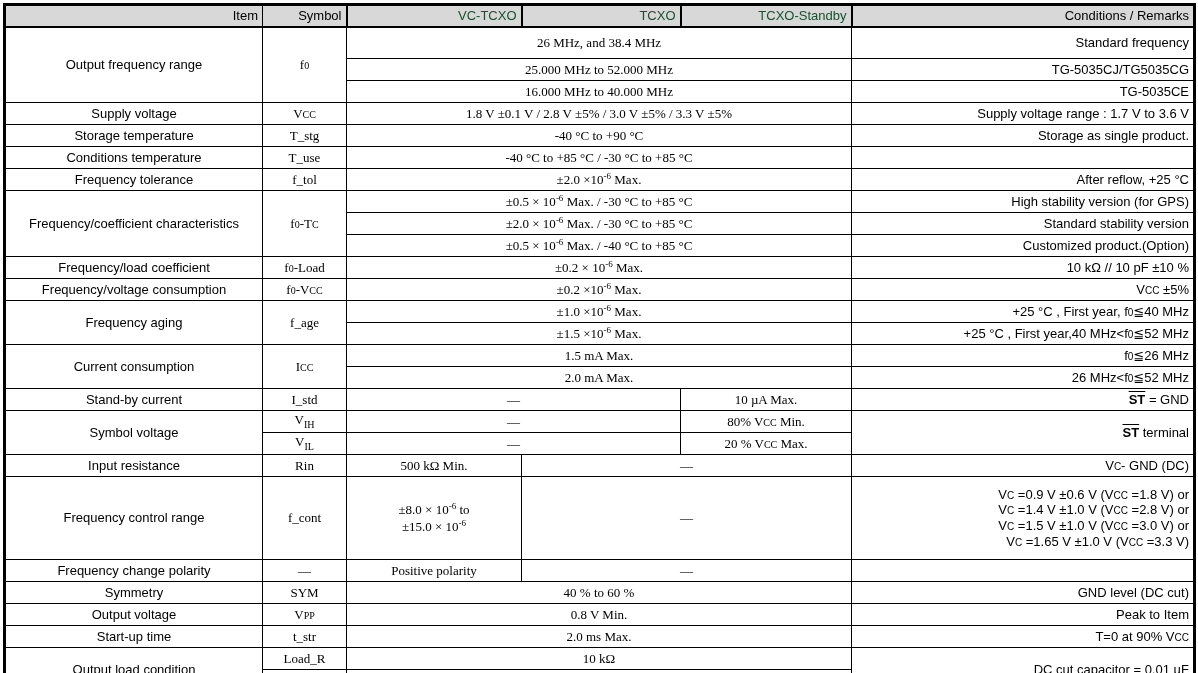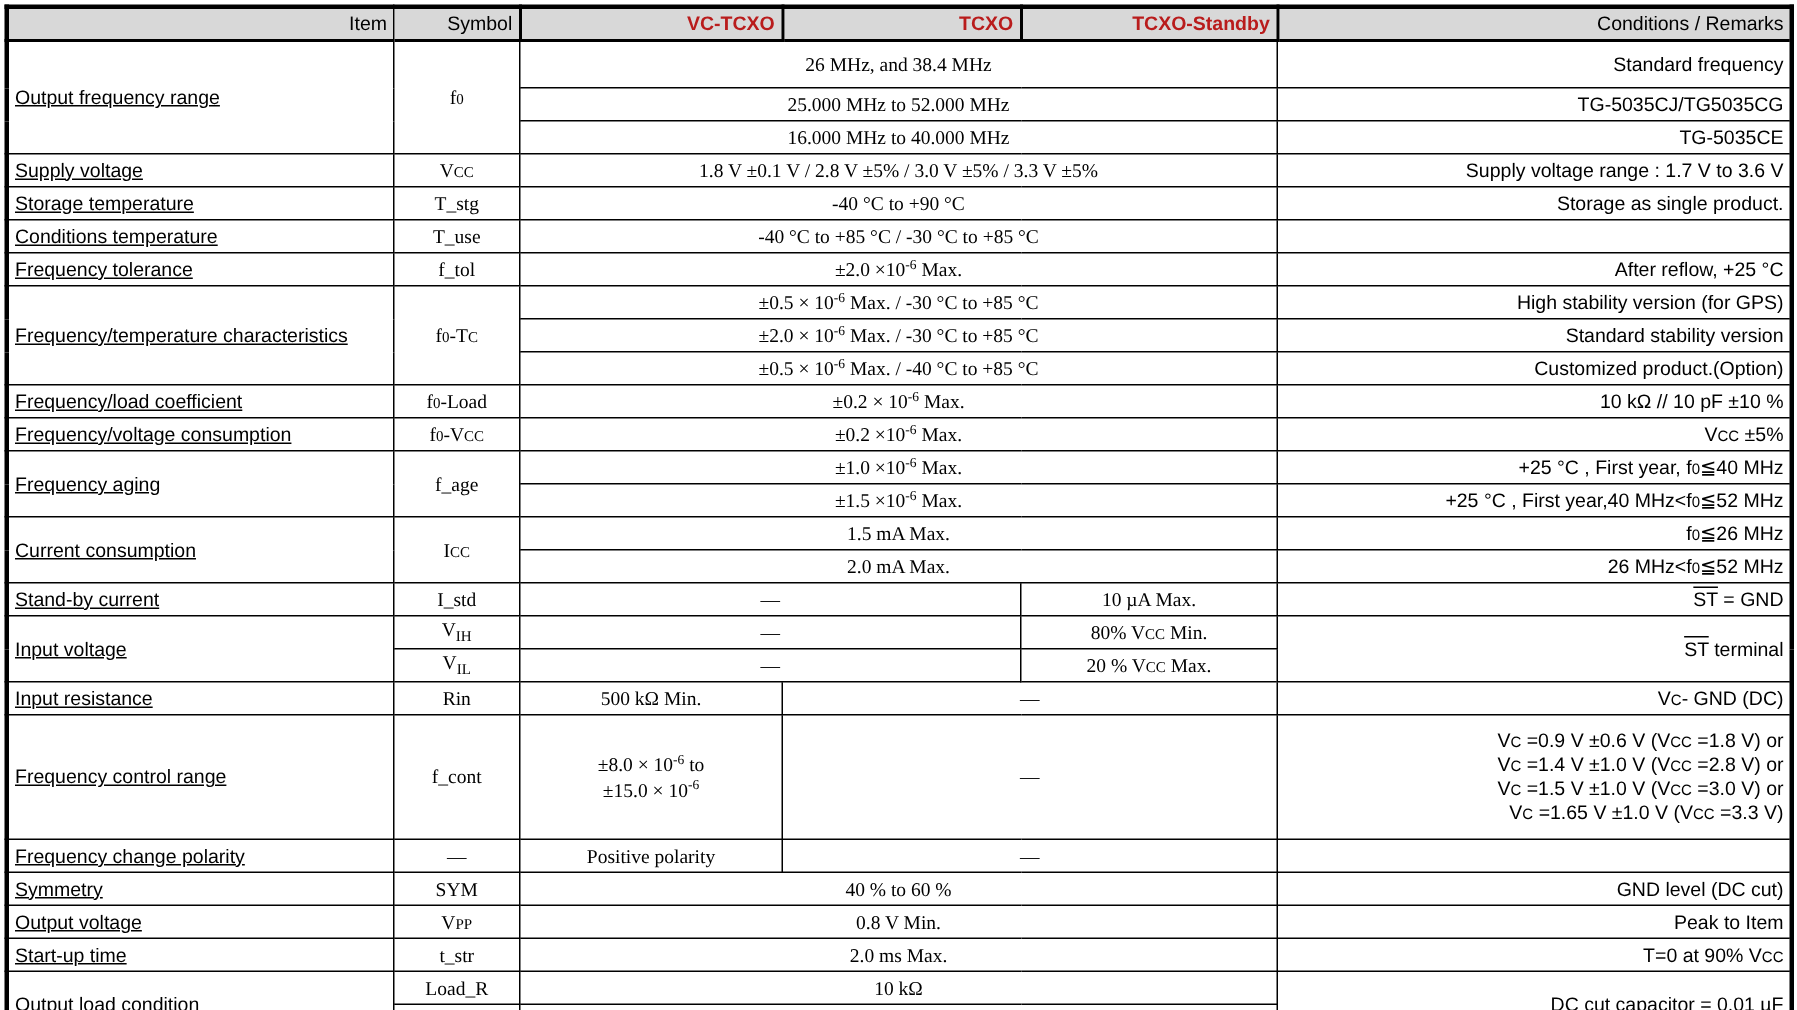--- a/index.html
+++ b/index.html
@@ -1,30 +1,30 @@
 <!DOCTYPE html>
 <html><head>
 <meta charset="utf-8">
 <style>
   html,body{margin:0;padding:0;background:#ffffff;}
   body{font-family:"Liberation Sans",sans-serif;font-size:13px;color:#000;}
   .page{padding:3px;}
   table{border-collapse:collapse;table-layout:fixed;width:1192px;border:3px solid #000;}
   td,th{border:1px solid #000;padding:0 4px;height:21px;line-height:1.2;overflow:hidden;vertical-align:middle;}
   th{background:#d8d8d8;font-weight:normal;height:20px;border-bottom:2px solid #000;text-align:right;}
-  th.model{border-left:2px solid #000;border-right:2px solid #000;color:#b91c1c;font-weight:bold;}
-  .l{text-align:left;text-decoration:underline;}
+  th.model{border-left:2px solid #000;border-right:2px solid #000;color:#14532d;}
+  .l{text-align:center;}
   .c{text-align:center;font-family:Liberation Serif, serif;}
   .cond{text-align:right;}
   tr.tall td{height:30px;}
   tr.xtall td{height:82px;}
   .sm{font-size:10px;}
   sub.sb{font-size:10px;}
   sup{font-size:9px;}
-  .ov{text-decoration:overline;}
+  .ov{text-decoration:overline;font-weight:bold;}
 </style>
 </head>
 <body>
 
 <div class="page">
 <table>
   <colgroup>
     <col style="width:258px">
         <col style="width:84px">
         <col style="width:175px">
@@ -75,21 +75,21 @@
       <td class="c" colspan="3">-40 °C to +85 °C / -30 °C to +85 °C</td>
       <td class="cond"></td>
     </tr>
     <tr>
       <td class="l">Frequency tolerance</td>
       <td class="c">f_tol</td>
       <td class="c" colspan="3">±2.0 ×10<sup>-6</sup> Max.</td>
       <td class="cond">After reflow, +25 °C</td>
     </tr>
     <tr>
-      <td class="l" rowspan="3">Frequency/temperature characteristics</td>
+      <td class="l" rowspan="3">Frequency/coefficient characteristics</td>
       <td class="c" rowspan="3">f<span class="sm">0</span>-T<span class="sm">C</span></td>
       <td class="c" colspan="3">±0.5 × 10<sup>-6</sup> Max. / -30 °C to +85 °C</td>
       <td class="cond">High stability version (for GPS)</td>
     </tr>
     <tr>
       <td class="c" colspan="3">±2.0 × 10<sup>-6</sup> Max. / -30 °C to +85 °C</td>
       <td class="cond">Standard stability version</td>
     </tr>
     <tr>
       <td class="c" colspan="3">±0.5 × 10<sup>-6</sup> Max. / -40 °C to +85 °C</td>
@@ -128,21 +128,21 @@
       <td class="cond">26 MHz&lt;f<span class="sm">0</span>≦52 MHz</td>
     </tr>
     <tr>
       <td class="l">Stand-by current</td>
       <td class="c">I_std</td>
       <td class="c" colspan="2">—</td>
       <td class="c">10 µA Max.</td>
       <td class="cond"><span class="ov">ST</span> = GND</td>
     </tr>
     <tr>
-      <td class="l" rowspan="2">Input voltage</td>
+      <td class="l" rowspan="2">Symbol voltage</td>
       <td class="c">V<sub class="sb">IH</sub></td>
       <td class="c" colspan="2">—</td>
       <td class="c">80% V<span class="sm">CC</span> Min.</td>
       <td class="cond" rowspan="2"><span class="ov">ST</span> terminal</td>
     </tr>
     <tr>
       <td class="c">V<sub class="sb">IL</sub></td>
       <td class="c" colspan="2">—</td>
       <td class="c">20 % V<span class="sm">CC</span> Max.</td>
     </tr>

